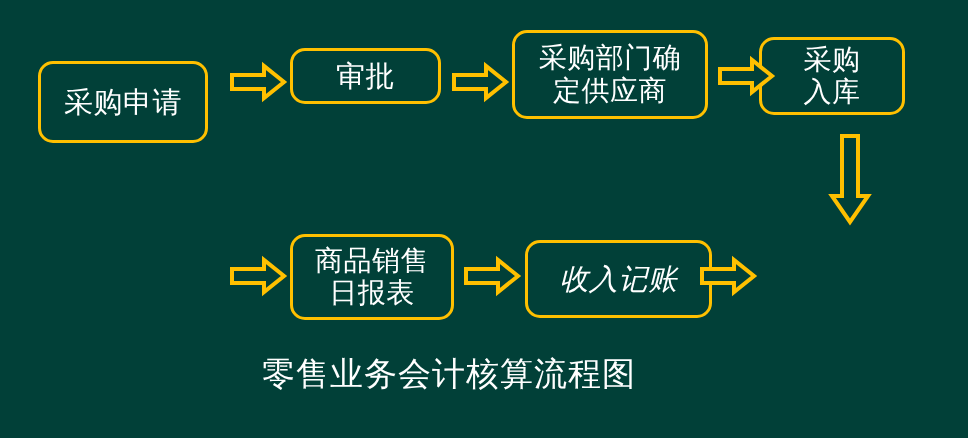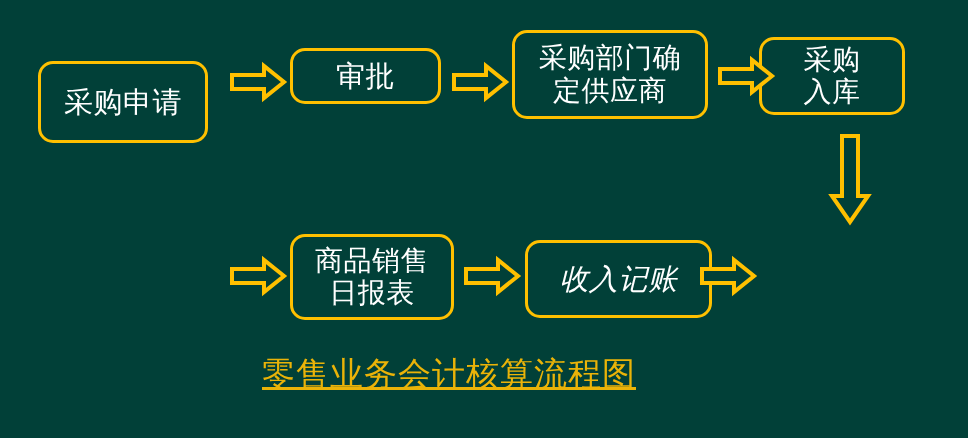--- a/index.html
+++ b/index.html
@@ -42,26 +42,25 @@
   }
   .arrow {
     position: absolute;
   }
   .arrow svg {
     display: block;
     overflow: visible;
   }
   .caption {
     position: absolute;
-    color: #eab308;
+    color: #ffffff;
     font-size: 33px;
     letter-spacing: 1px;
     white-space: nowrap;
     line-height: 1;
-    text-decoration: underline;
   }
 </style>
 </head>
 <body>
 
 <div id="diagram">
 
   <div class="node" style="left:38px; top:37px; width:170px; height:82px;margin-top:24px;">采购申请</div>
 
   <div class="node" style="left:290px; top:48px; width:151px; height:56px;">审批</div>

